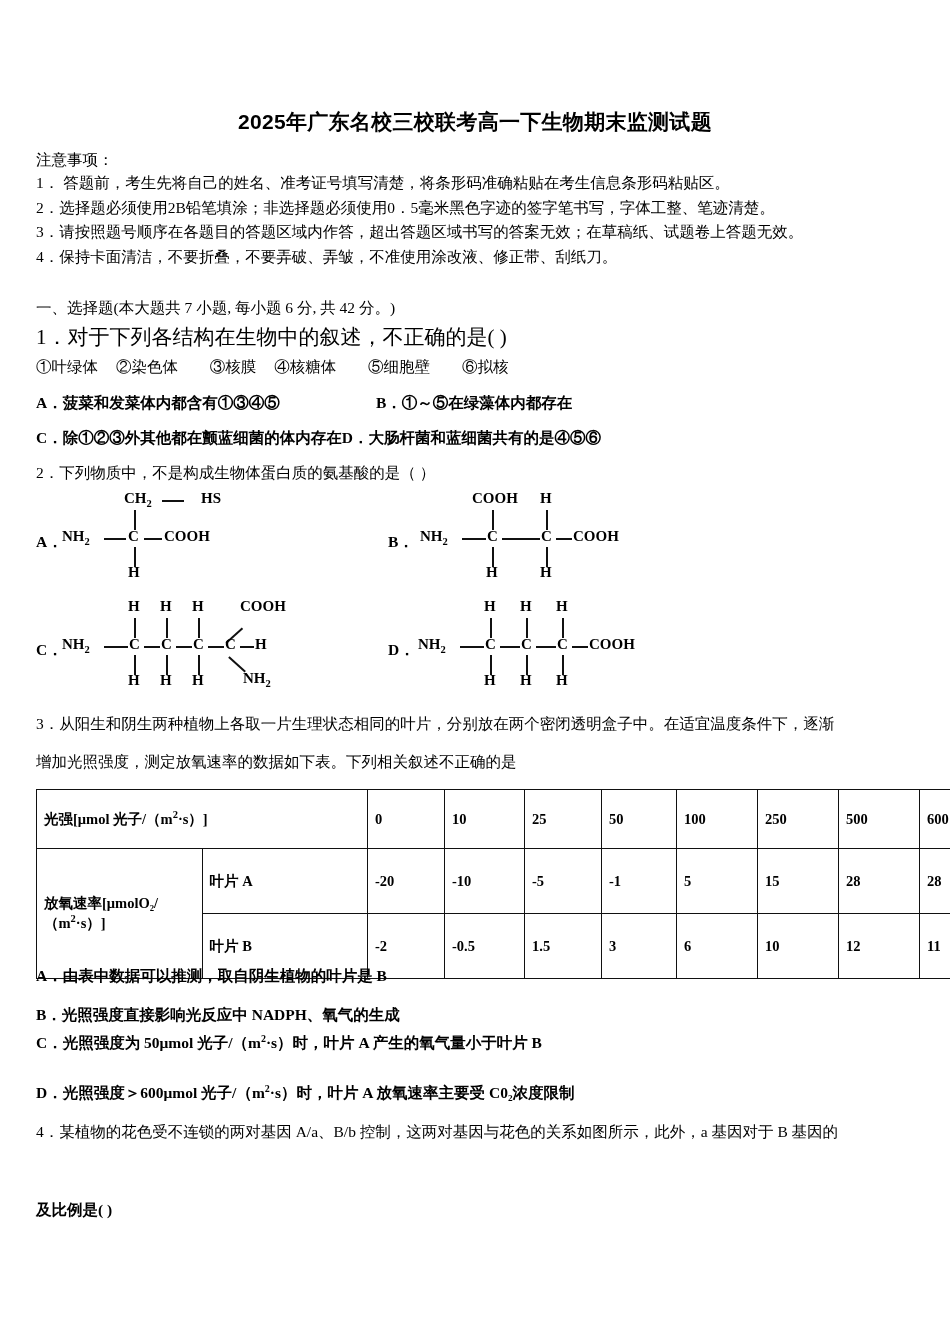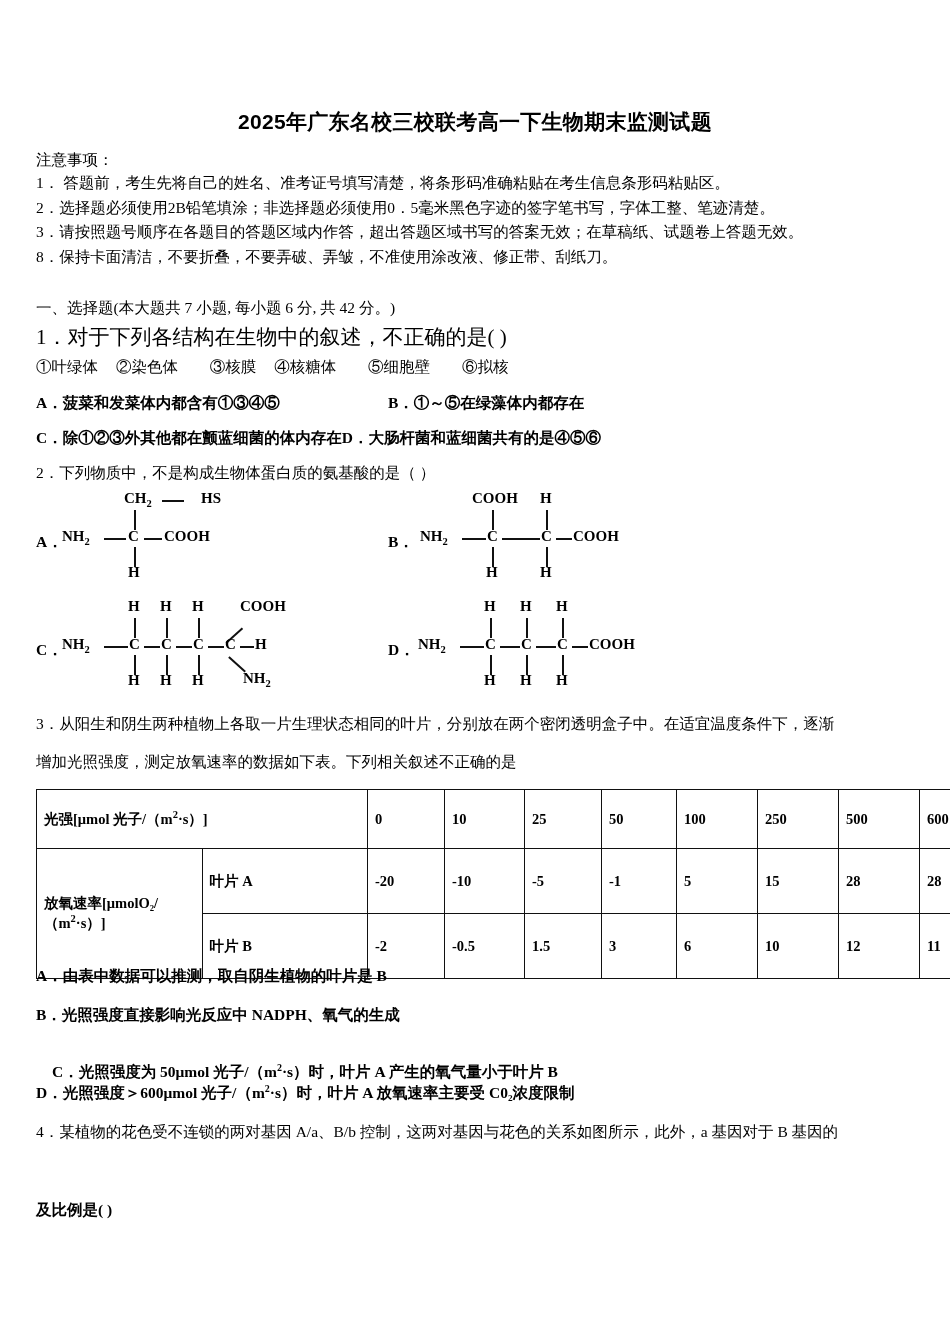--- a/index.html
+++ b/index.html
@@ -86,21 +86,21 @@
   }
   .q1-cd {
     position: absolute;
     left: 36px;
     top: 428px;
     font-size: 15.5px;
     font-weight: bold;
     white-space: nowrap;
     width: 880px;
   }
-  .opt-b-pos { position:absolute; left: 352px; top: 0; }
+  .opt-b-pos { position:absolute; left: 340px; top: 0; }
 
   .q2-stem {
     position: absolute;
     left: 36px;
     top: 463px;
     font-size: 15.5px;
     white-space: nowrap;
   }
 
   
@@ -195,21 +195,21 @@
 
 <div class="page">
 
   <div class="title">2025年广东名校三校联考高一下生物期末监测试题</div>
 
   <div class="notice-block">
     <div class="notice-head">注意事项：</div>
     <div class="notice-line">1．  答题前，考生先将自己的姓名、准考证号填写清楚，将条形码准确粘贴在考生信息条形码粘贴区。</div>
     <div class="notice-line">2．选择题必须使用2B铅笔填涂；非选择题必须使用0．5毫米黑色字迹的签字笔书写，字体工整、笔迹清楚。</div>
     <div class="notice-line">3．请按照题号顺序在各题目的答题区域内作答，超出答题区域书写的答案无效；在草稿纸、试题卷上答题无效。</div>
-    <div class="notice-line">8．保持卡面清洁，不要折叠，不要弄破、弄皱，不准使用涂改液、修正带、刮纸刀。</div>
+    <div class="notice-line">4．保持卡面清洁，不要折叠，不要弄破、弄皱，不准使用涂改液、修正带、刮纸刀。</div>
   </div>
 
   <div class="sec-head">一、选择题(本大题共 7 小题, 每小题 6 分, 共 42 分。)</div>
 
   <div class="q1-stem">1．对于下列各结构在生物中的叙述，不正确的是(       )</div>
   <div class="q1-items">
     <span>①叶绿体</span><span class="gap"></span>
     <span>②染色体</span><span class="gap"></span><span class="gap"></span>
     <span>③核膜</span><span class="gap"></span>
     <span>④核糖体</span><span class="gap"></span><span class="gap"></span>
@@ -353,19 +353,19 @@
       <td class="num">6</td>
       <td class="num">10</td>
       <td class="num">12</td>
       <td class="num">11</td>
     </tr>
   </tbody>
     </table>
 
   <div class="q3-opt" style="top:966px;">A．由表中数据可以推测，取自阴生植物的叶片是 B</div>
   <div class="q3-opt" style="top:1005px;">B．光照强度直接影响光反应中 NADPH、氧气的生成</div>
-  <div class="q3-opt" style="top:1062px;margin-left:16px;"><span>C．光照强度为 50μmol 光子/（m</span><sup>2</sup><span>·s）时，叶片 A 产生的氧气量小于叶片 B</span></div>
+  <div class="q3-opt" style="top:1033px;"><span>C．光照强度为 50μmol 光子/（m</span><sup>2</sup><span>·s）时，叶片 A 产生的氧气量小于叶片 B</span></div>
   <div class="q3-opt" style="top:1083px;"><span>D．光照强度＞600μmol 光子/（m</span><sup>2</sup><span>·s）时，叶片 A 放氧速率主要受 C0₂浓度限制</span></div>
 
   <div class="q4-line" style="top:1122px;">4．某植物的花色受不连锁的两对基因 A/a、B/b 控制，这两对基因与花色的关系如图所示，此外，a 基因对于 B 基因的</div>
   <div class="q4-line" style="top:1200px;font-weight:bold;">及比例是(       )</div>
 
 </div>
 
 </body></html>

